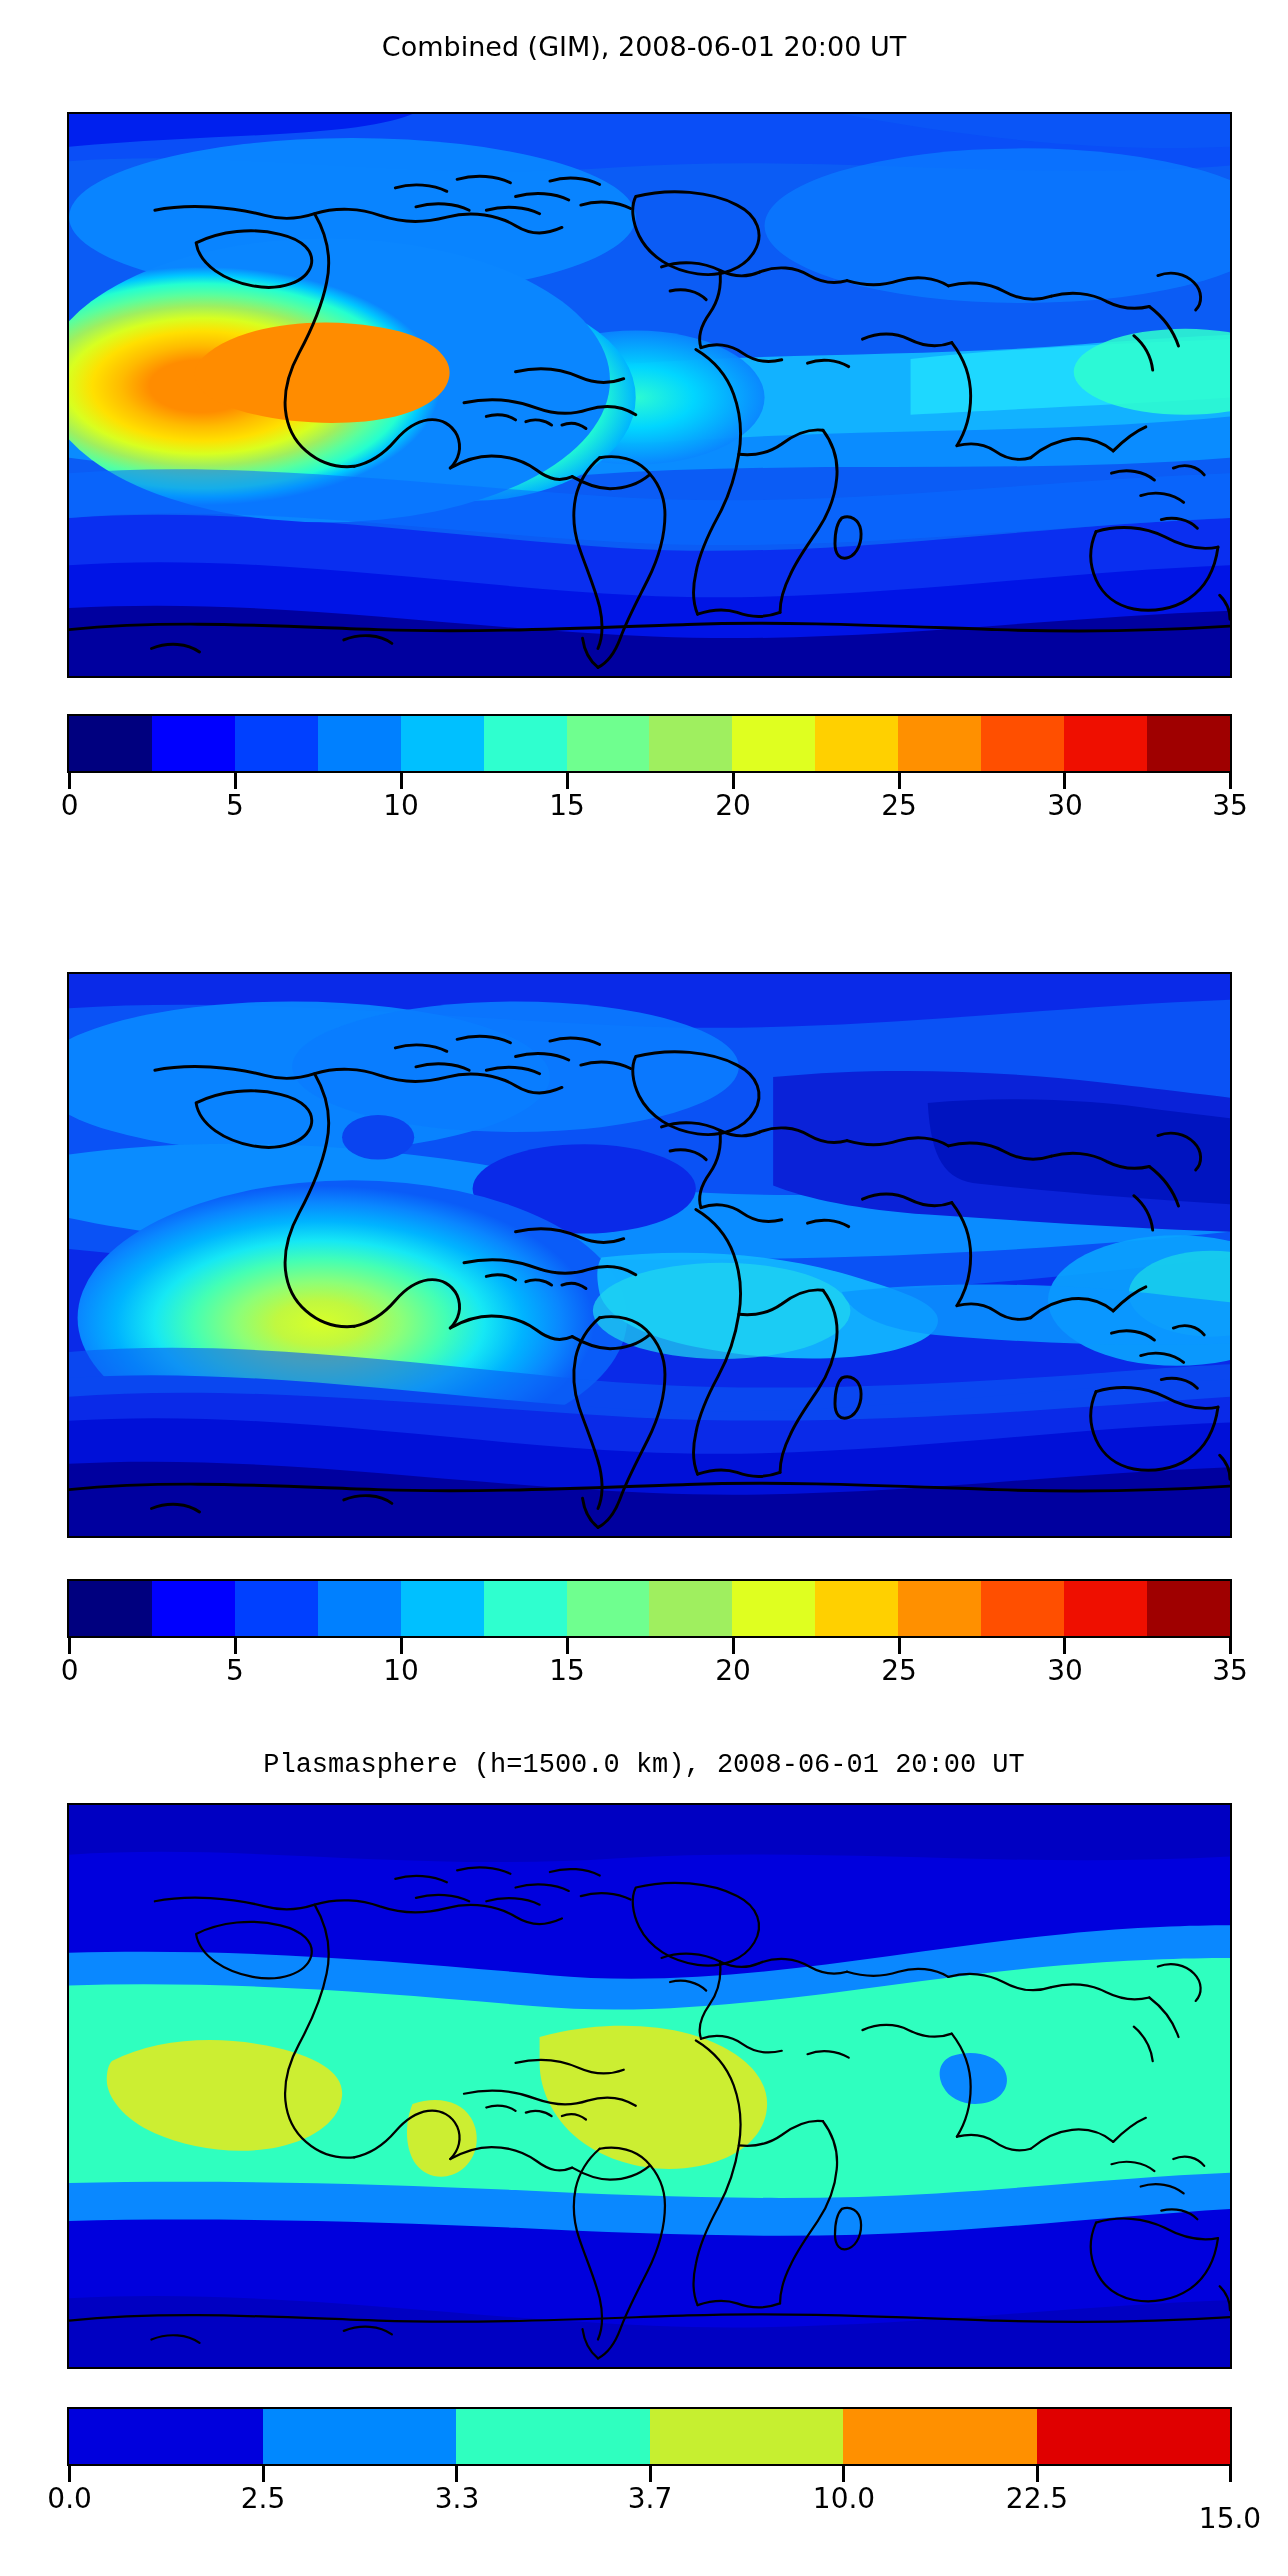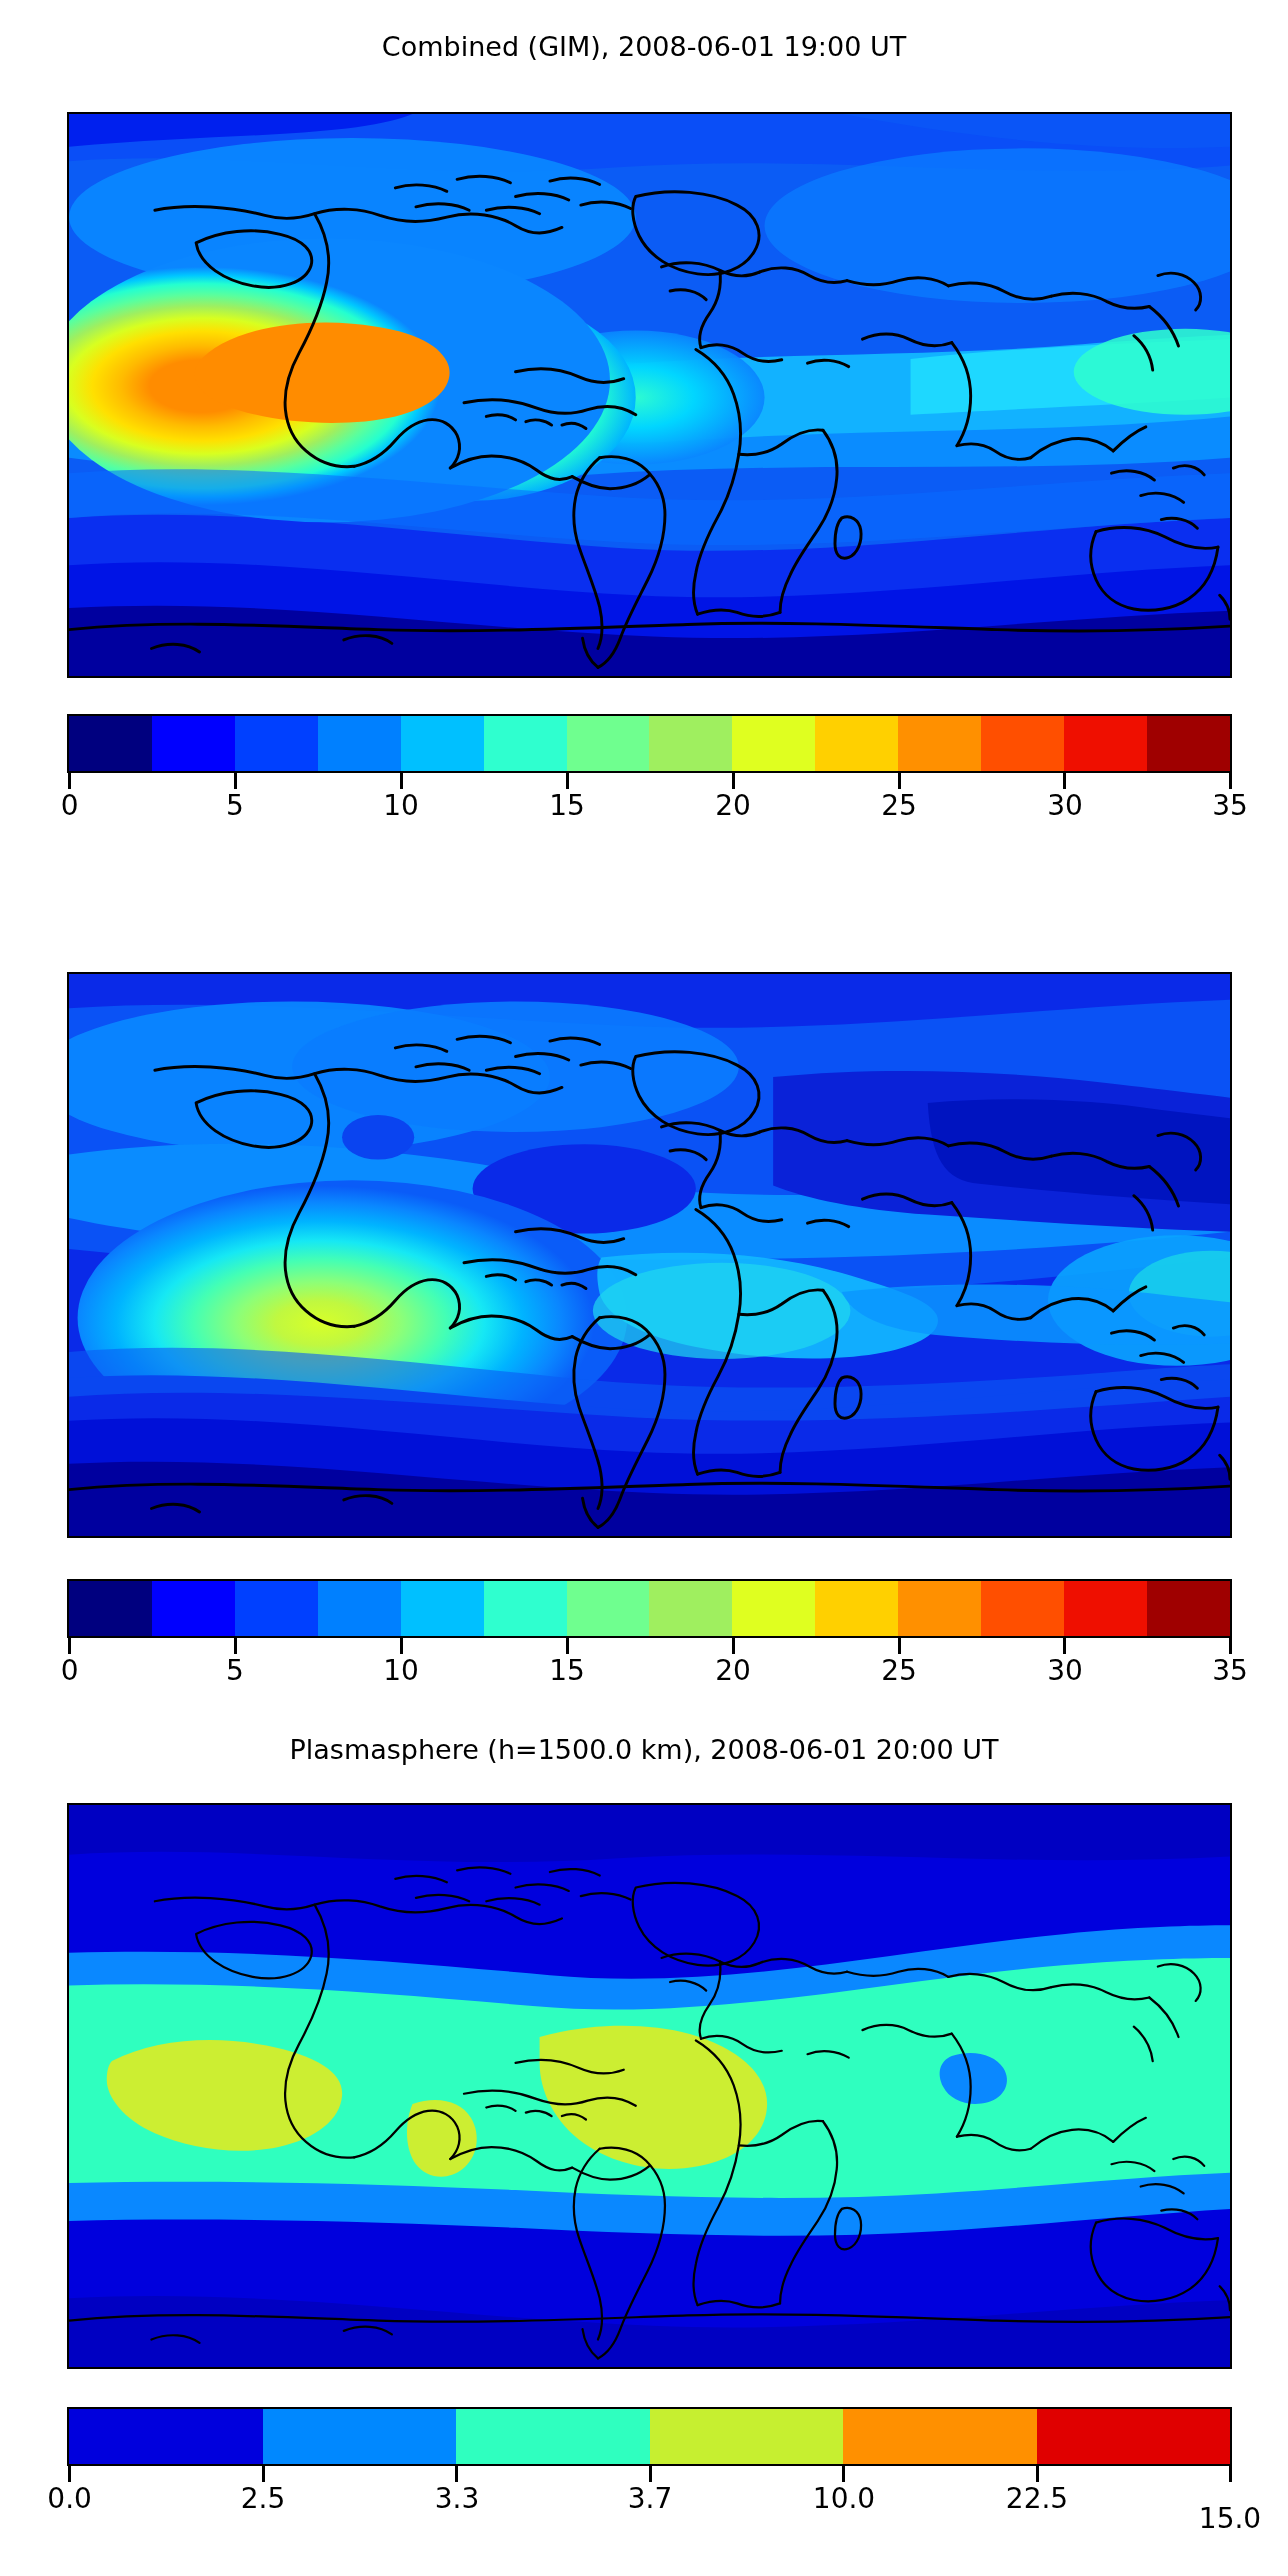--- a/index.html
+++ b/index.html
@@ -33,21 +33,21 @@
     position:absolute;top:0;transform:translateX(-50%);
     font-family:"DejaVu Sans",sans-serif;font-size:28px;color:#000;white-space:nowrap;
   }
 </style>
 </head>
 <body>
 
 <div class="page">
 
   <div class="panel" style="top:0;height:859px;">
-    <div class="panel-title" style="top:31px;">Combined (GIM), 2008-06-01 19:00 UT</div>
+    <div class="panel-title" style="top:31px;">Combined (GIM), 2008-06-01 20:00 UT</div>
 
     <div class="map-frame" style="top:112px;height:562px;">
       <div class="map-inner">
         <svg class="map-svg" viewBox="0 0 1352 654" preserveAspectRatio="none">
           <defs>
             <radialGradient id="g1peak" cx="28%" cy="52%" r="42%">
               <stop offset="0%" stop-color="#ff8c00"></stop>
               <stop offset="22%" stop-color="#ff8c00"></stop>
               <stop offset="34%" stop-color="#ffbb00"></stop>
               <stop offset="46%" stop-color="#ffe000"></stop>
@@ -356,21 +356,21 @@
           <div class="tl" style="left: 500px;">15</div>
           <div class="tl" style="left: 666px;">20</div>
           <div class="tl" style="left: 832px;">25</div>
           <div class="tl" style="left: 998px;">30</div>
           <div class="tl" style="left: 1163px;">35</div>
         </div>
     </div>
   </div>
 
   <div class="panel" style="top:1726px;height:850px;">
-    <div class="panel-title" style="top:8px;">Plasmasphere (h=1500.0 km), 2008-06-01 20:00 UT</div>
+    <div class="panel-title" style="top:24px;font-family:Liberation Mono, monospace;">Plasmasphere (h=1500.0 km), 2008-06-01 20:00 UT</div>
 
     <div class="map-frame" style="top:77px;height:562px;">
       <div class="map-inner">
         <svg class="map-svg" viewBox="0 0 1352 654" preserveAspectRatio="none">
           <rect x="0" y="0" width="1352" height="654" fill="#0000dd"></rect>
 
           <path d="M0,172 C200,166 380,182 560,198 C760,216 960,170 1160,150 C1240,142 1310,140 1352,140 L1352,230 C1240,240 1120,256 980,268 C820,282 660,272 500,264 C330,256 160,250 0,254 Z" fill="#0a88ff"></path>
 
           <path d="M0,396 C180,392 360,408 540,424 C740,442 940,420 1140,406 C1230,400 1300,398 1352,398 L1352,470 C1250,476 1140,488 1010,496 C850,506 680,500 520,492 C340,484 160,480 0,484 Z" fill="#0a88ff"></path>
 

